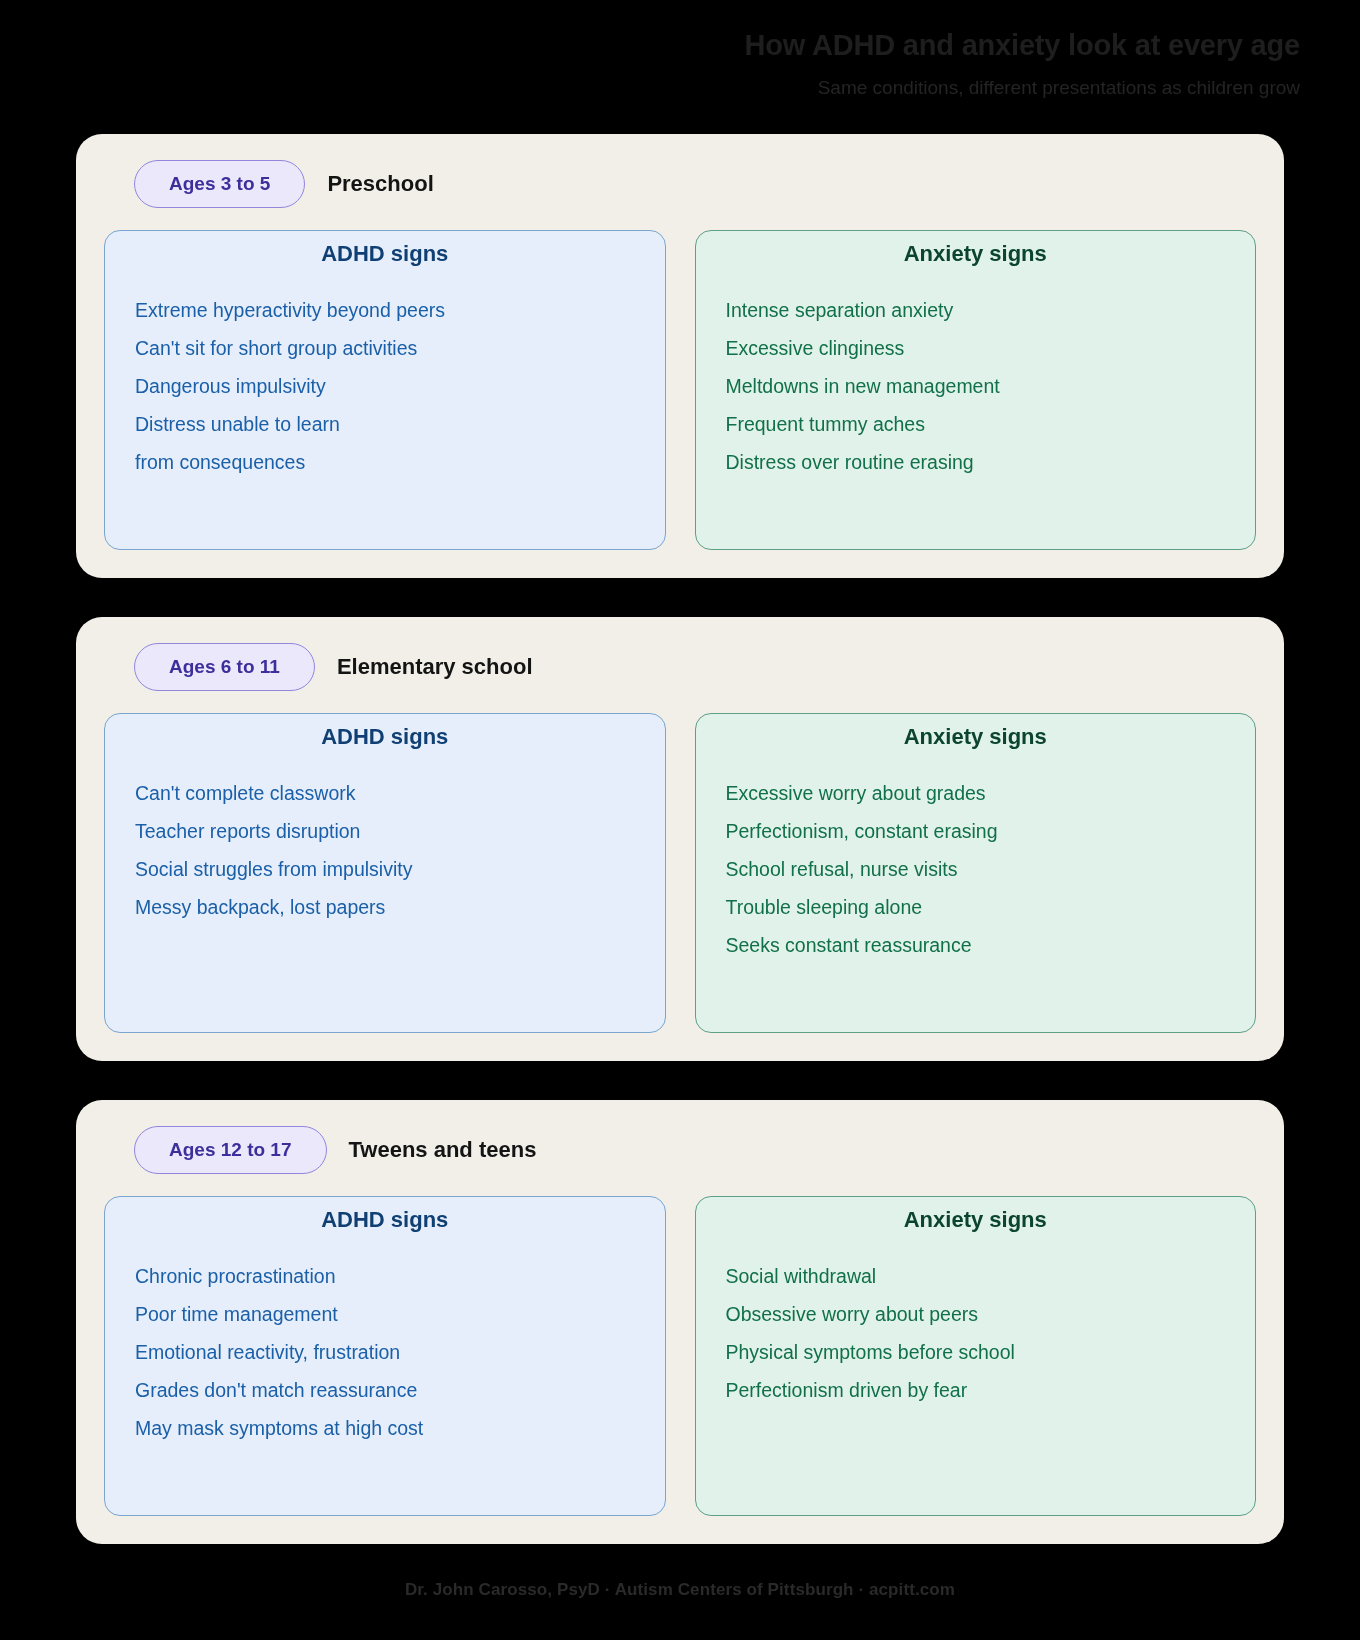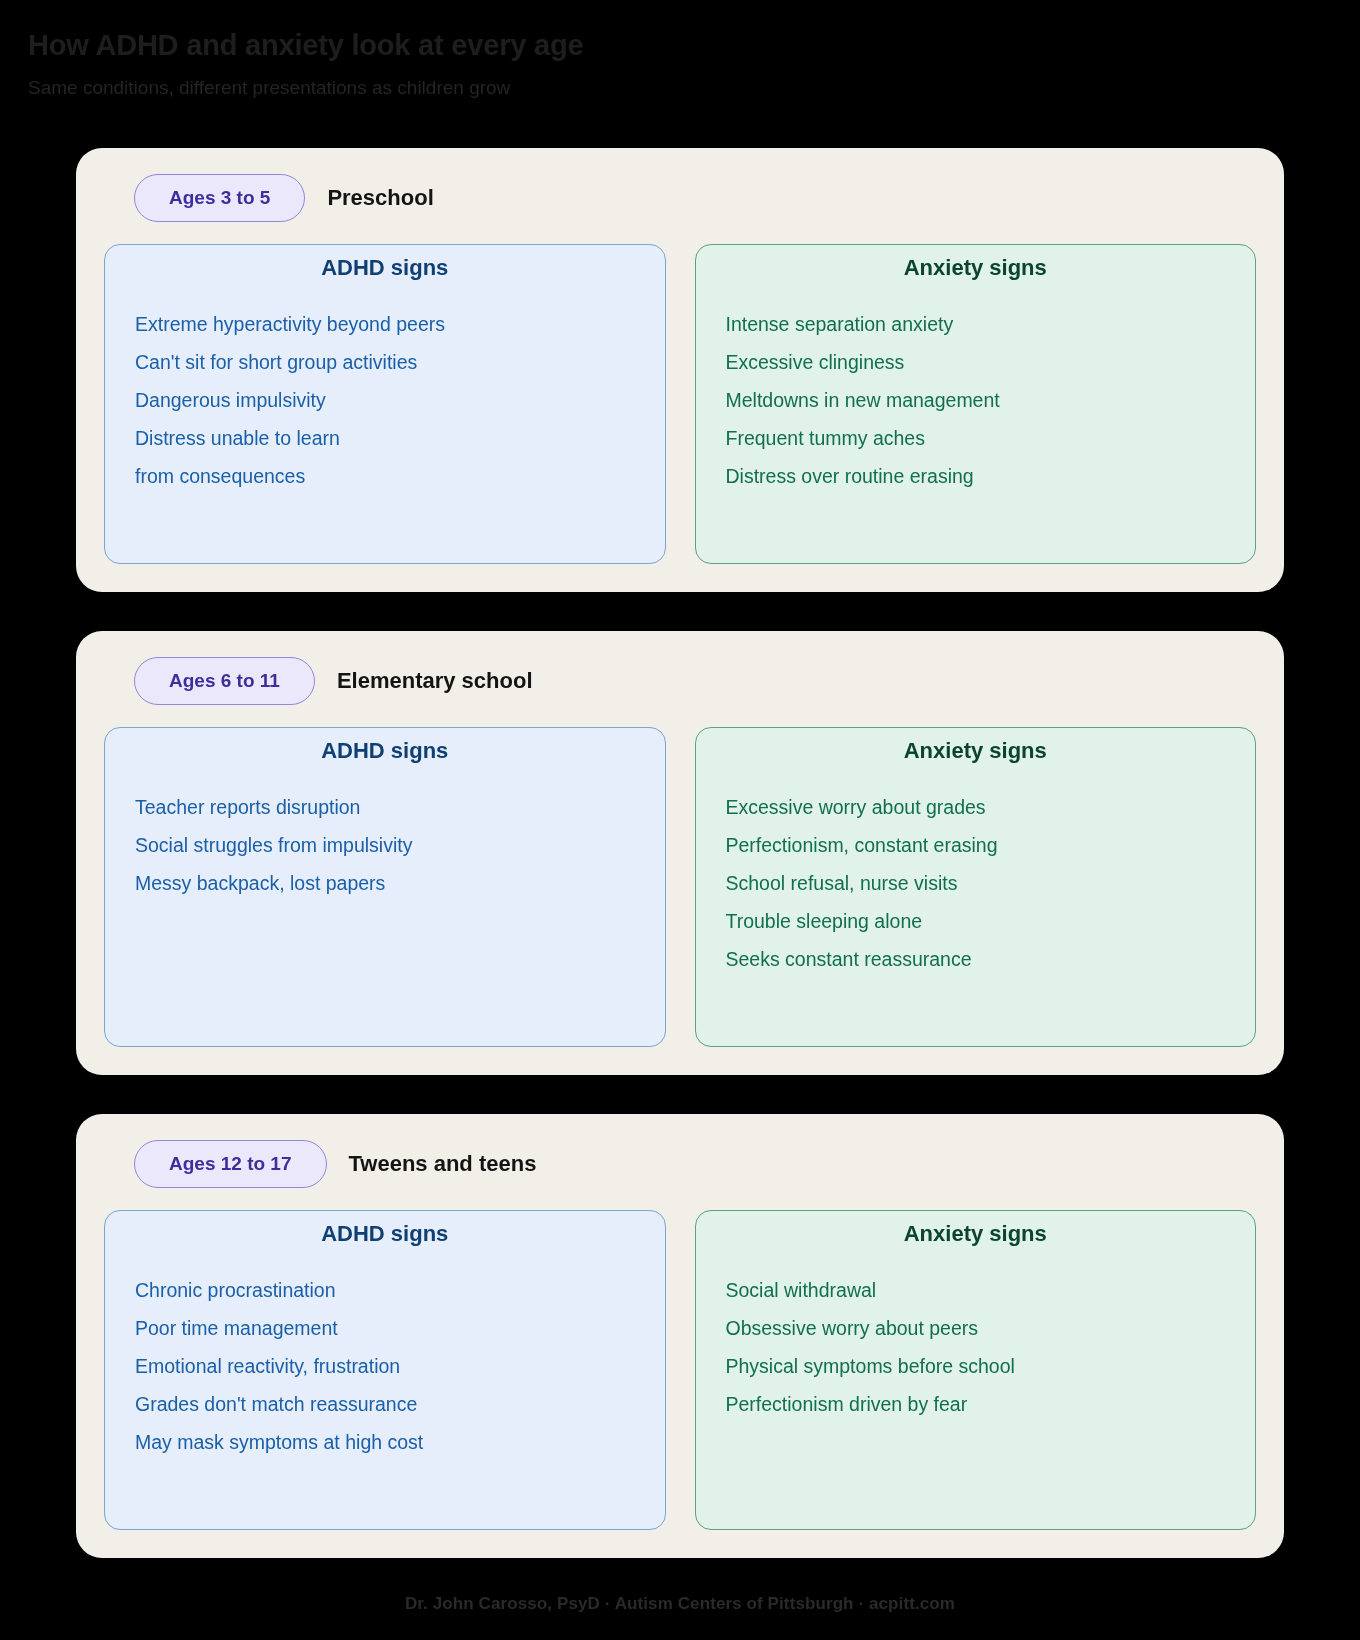--- a/index.html
+++ b/index.html
@@ -15,42 +15,42 @@
   }
 
   .page {
     width: 1360px;
     box-sizing: border-box;
     padding: 28px 0 0 0;
   }
 
   
   .header {
-    text-align: left;
-    padding: 0 28px;
+    text-align: right;
+    padding: 0 60px;
   }
   .title {
     font-size: 29px;
     font-weight: bold;
     color: #1e1e1e;
     letter-spacing: -0.2px;
     line-height: 1.2;
     margin: 0 0 14px 0;
   }
   .subtitle {
     font-size: 19px;
     font-weight: normal;
     color: #242424;
     line-height: 1.2;
     margin: 0;
   }
 
   
   .stages {
-    margin-top: 48px;
+    margin-top: 34px;
     display: flex;
     flex-direction: column;
     gap: 39px;
     padding: 0 76px;
   }
 
   .stage-card {
     background: #f2efe9;
     border-radius: 26px;
     padding: 26px 28px 28px 28px;
@@ -183,20 +183,21 @@
       </div>
       <div class="stage-card">
         <div class="stage-head">
           <span class="age-badge">Ages 6 to 11</span>
           <span class="stage-label">Elementary school</span>
         </div>
         <div class="panels">
           <div class="panel adhd">
             <div class="panel-title">ADHD signs</div>
             <ul class="sign-list">
+              <li>Can't complete classwork</li>
               <li>Teacher reports disruption</li>
               <li>Social struggles from impulsivity</li>
               <li>Messy backpack, lost papers</li>
             </ul>
           </div>
           <div class="panel anxiety">
             <div class="panel-title">Anxiety signs</div>
             <ul class="sign-list">
               <li>Excessive worry about grades</li>
               <li>Perfectionism, constant erasing</li>

